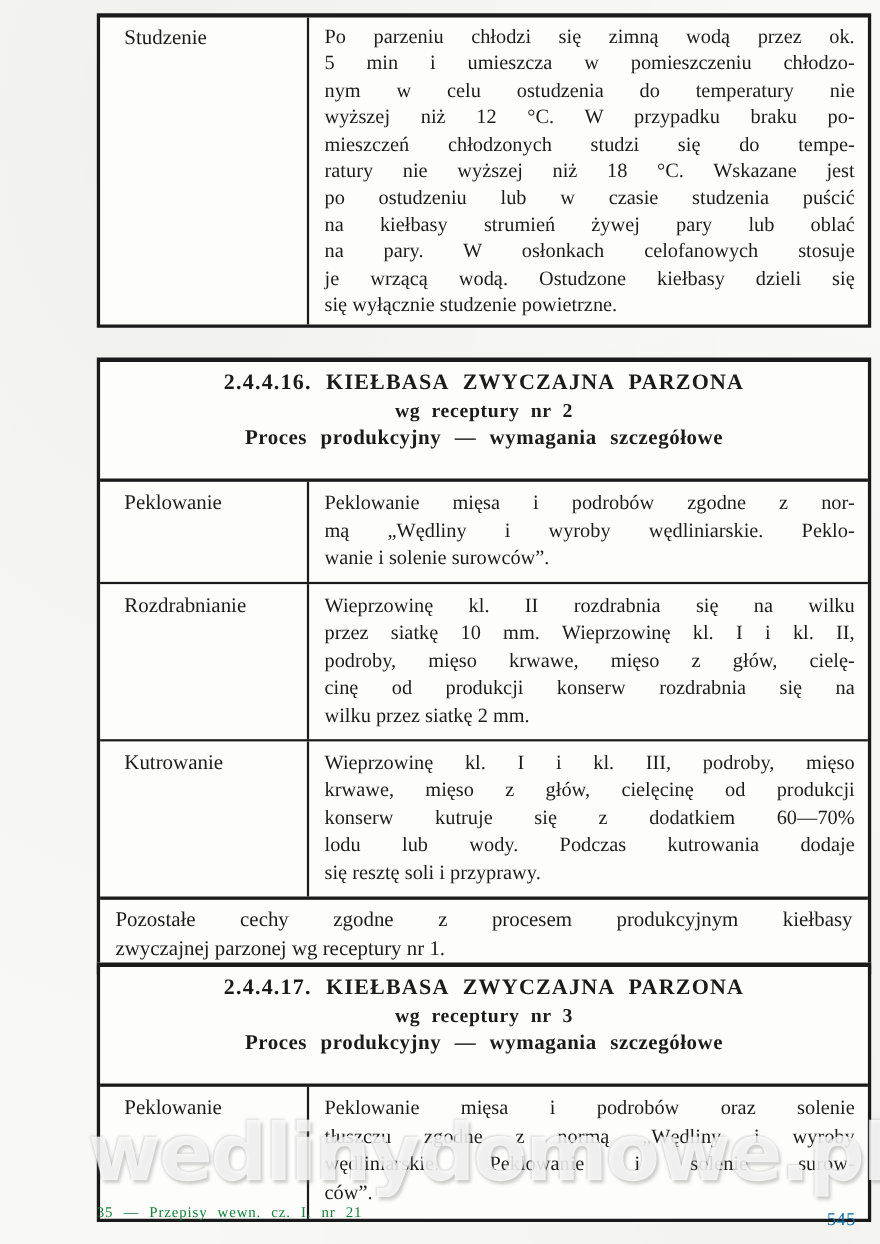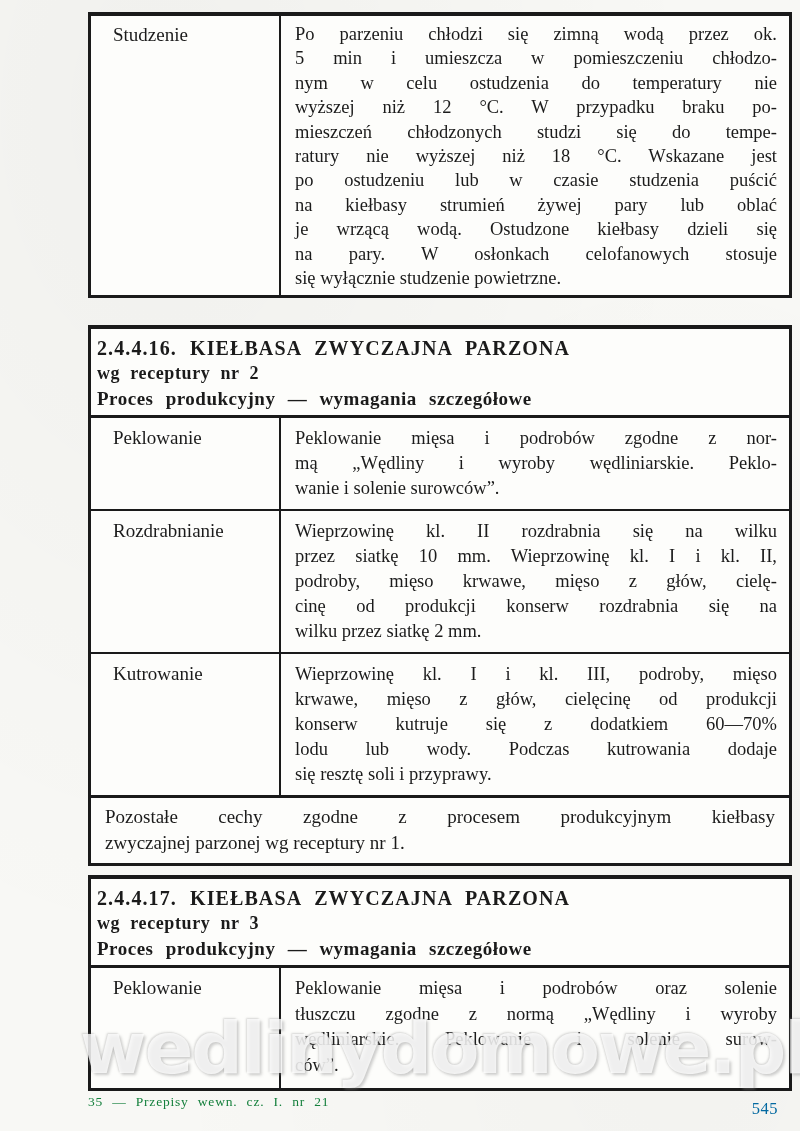--- a/index.html
+++ b/index.html
@@ -23,21 +23,22 @@
     position:absolute;left:88px;width:704px;
     background:#fdfdfb;
     border:3px solid #1a1a1a;
     box-sizing:border-box;
   }
   .tbl-1{top:12px;border-top-width:4px;}
   .tbl-2{top:325px;border-top-width:4px;}
   .tbl-3{top:875px;border-top-width:4px;}
 
   .t-head{
-    padding:7px 6px 4px 6px;
+    text-align:center;
+    padding:7px 6px 24px 6px;
     border-bottom:3px solid #1a1a1a;
   }
   .t-title{font-weight:bold;font-size:20px;line-height:25px;letter-spacing:1.1px;word-spacing:7px;}
   .t-sub{font-weight:bold;font-size:18px;line-height:25px;letter-spacing:0.6px;word-spacing:5px;}
   .t-subhead{font-weight:bold;font-size:19px;line-height:25px;letter-spacing:0.5px;word-spacing:7px;}
 
   .t-row{display:flex;align-items:stretch;}
   .t-row + .t-row{border-top:2px solid #1a1a1a;}
   .cell{box-sizing:border-box;}
   .cell.label{
@@ -94,22 +95,22 @@
       <div class="cell label">Studzenie</div>
       <div class="cell desc">
           <div class="jline">Po parzeniu chłodzi się zimną wodą przez ok.</div>
           <div class="jline">5 min i umieszcza w pomieszczeniu chłodzo-</div>
           <div class="jline">nym w celu ostudzenia do temperatury nie</div>
           <div class="jline">wyższej niż 12 °C. W przypadku braku po-</div>
           <div class="jline">mieszczeń chłodzonych studzi się do tempe-</div>
           <div class="jline">ratury nie wyższej niż 18 °C. Wskazane jest</div>
           <div class="jline">po ostudzeniu lub w czasie studzenia puścić</div>
           <div class="jline">na kiełbasy strumień żywej pary lub oblać</div>
+          <div class="jline">na pary. W osłonkach celofanowych stosuje</div>
           <div class="jline">je wrzącą wodą. Ostudzone kiełbasy dzieli się</div>
-          <div class="jline">na pary. W osłonkach celofanowych stosuje</div>
           <div class="jline last">się wyłącznie studzenie powietrzne.</div>
         </div>
     </div>
   </section>
 
   <section class="tbl tbl-2">
     <header class="t-head">
       <div class="t-title">2.4.4.16. KIEŁBASA ZWYCZAJNA PARZONA</div>
       <div class="t-sub">wg receptury nr 2</div>
       <div class="t-subhead">Proces produkcyjny — wymagania szczegółowe</div>

